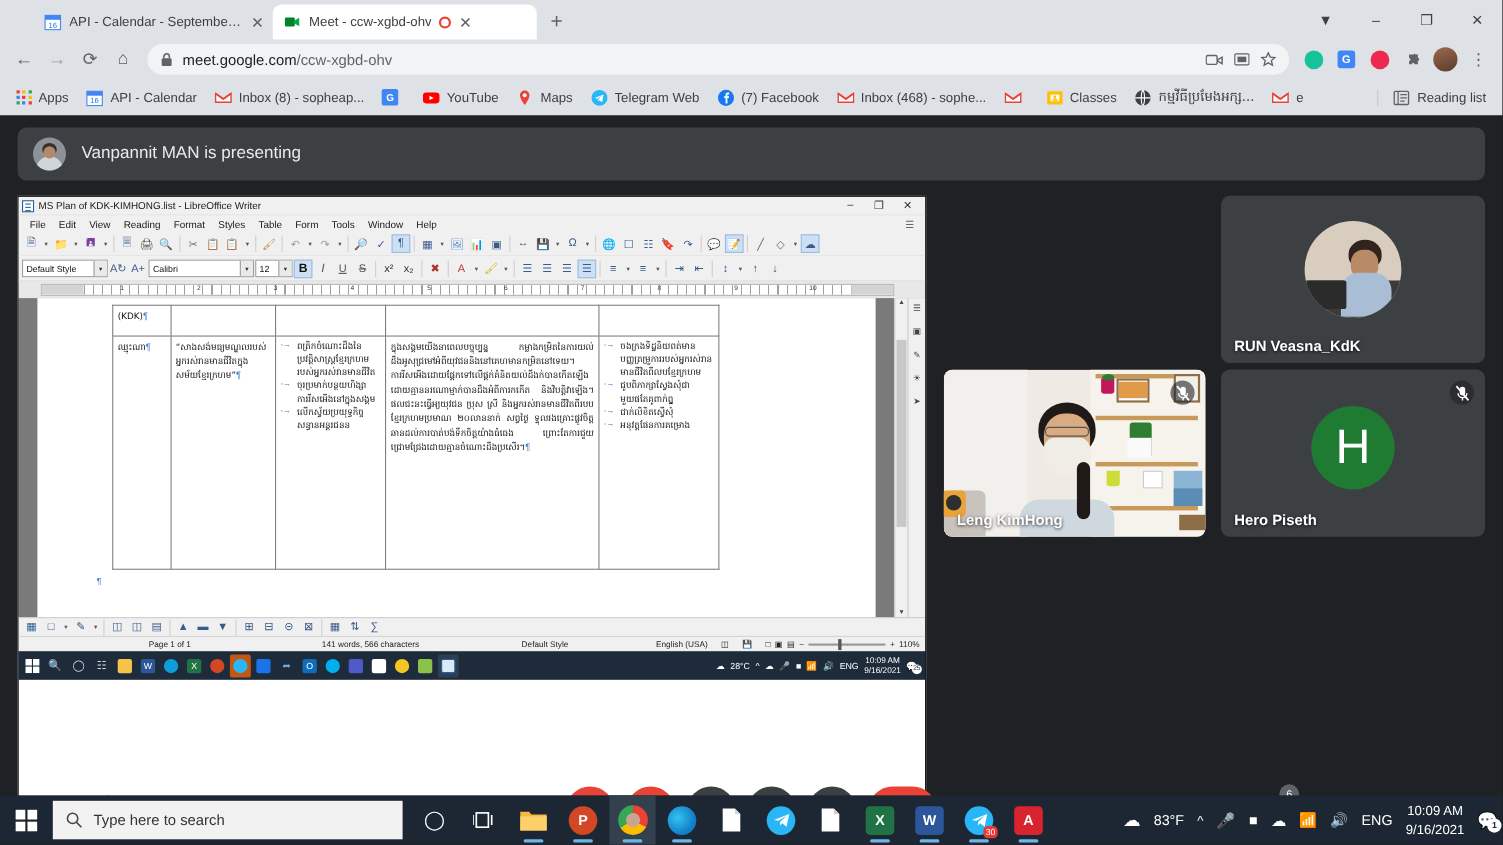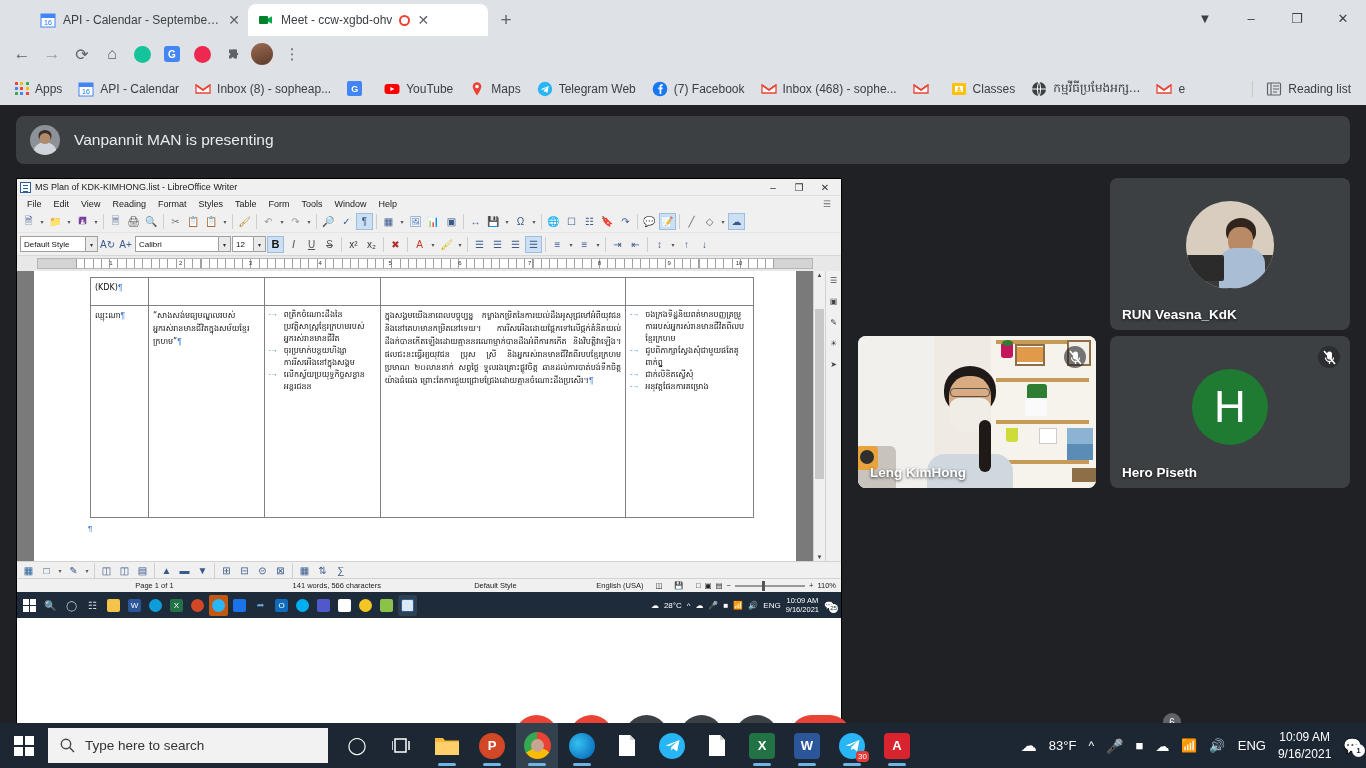--- a/index.html
+++ b/index.html
@@ -104,21 +104,21 @@
   .lo-page { flex: 1 1 auto; background: #fff; margin: 0 17px 0 17px; position: relative; overflow: hidden; }
   .lo-vscroll { width: 12px; background: #f0f0f0; border-left: 1px solid #d2d2d2; position: relative; }
   .lo-vscroll .thumb { position: absolute; left: 1px; right: 1px; top: 38px; height: 170px; background: #c8c8c8; }
   .lo-vscroll .ar { position: absolute; left: 0; right: 0; text-align: center; font-size: 6px; color: #444; }
   .lo-sidebar { width: 16px; background: #f0f0f0; border-left: 1px solid #d2d2d2; display: flex;
                 flex-direction: column; align-items: center; padding-top: 3px; gap: 8px; }
   .lo-sidebar .si { width: 13px; height: 13px; display: flex; align-items: center; justify-content: center;
                     font-size: 8px; color: #444; }
 
   
-  .doctable { position: absolute; left: 56px; top: 6px; width: 664px; border-collapse: collapse; }
+  .doctable { position: absolute; left: 68px; top: 6px; width: 552px; border-collapse: collapse; }
   .doctable td { border: 1px solid #808080; vertical-align: top; padding: 3px 4px;
                  font-size: 8.5px; line-height: 1.45; color: #111; }
   .khm { font-family: "DejaVu Sans", sans-serif; font-size: 8px; line-height: 1.5; }
   .pilcrow { color: #3a7ad6; }
   .li { display: flex; gap: 3px; }
   .li .mk { flex: 0 0 12px; color: #3a7ad6; font-size: 7px; }
   .cursor-mark { position: absolute; left: 54px; top: 253px; color: #3a7ad6; font-size: 8px; }
 
   .lo-tbl-tb { height: 17px; background: #f0f0f0; border-top: 1px solid #d2d2d2; display: flex;
                align-items: center; padding: 0 3px; gap: 1px; }
@@ -166,21 +166,21 @@
   .rctrls { position: absolute; right: 20px; top: 14px; display: flex; gap: 23px; align-items: center; }
   .rbtn { width: 34px; height: 34px; display: flex; align-items: center; justify-content: center; position: relative; }
   .badge { position: absolute; right: -6px; top: -7px; min-width: 18px; height: 18px; border-radius: 9px;
            background: #5f6368; color: #fff; font-size: 10px; display: flex; align-items: center;
            justify-content: center; padding: 0 5px; }
 
   
   .wtaskbar { position: absolute; left: 0; bottom: 0; width: 1366px; height: 45px; background: #1c2733;
               display: flex; align-items: center; }
   .wstart { width: 48px; height: 45px; display: flex; align-items: center; justify-content: center; }
-  .wsearch { width: 280px; height: 35px; background: #f2f2f2; display: flex; align-items: center;
+  .wsearch { width: 318px; height: 35px; background: #f2f2f2; display: flex; align-items: center;
              gap: 10px; padding: 0 12px; color: #333; font-size: 13.5px; }
   .wicons { display: flex; align-items: center; gap: 3px; padding-left: 8px; }
   .wic { width: 42px; height: 45px; display: flex; align-items: center; justify-content: center; position: relative; }
   .wic.run::after { content: ""; position: absolute; bottom: 2px; left: 12px; width: 18px; height: 3px;
                     background: #6fb5e8; border-radius: 2px; }
   .wic.hl { background: #33404d; }
   .wsq { width: 26px; height: 26px; border-radius: 4px; display: flex; align-items: center;
          justify-content: center; color: #fff; font-size: 13px; font-weight: bold; }
   .wtray { margin-left: auto; display: flex; align-items: center; gap: 12px; padding-right: 4px;
            color: #fff; font-size: 13px; }
@@ -227,20 +227,40 @@
       <div>✕</div>
     </div>
   </div>
 
   <div class="toolbar">
     <div class="tbtn" style="font-size:17px;">←</div>
     <div class="tbtn" style="font-size:17px;color:#9aa0a6;">→</div>
     <div class="tbtn" style="font-size:16px;">⟳</div>
     <div class="tbtn" style="font-size:16px;">⌂</div>
 
+    <div class="omnibox">
+      <svg width="11" height="13" viewBox="0 0 11 13">
+        <rect x="1" y="5" width="9" height="7" rx="1.2" fill="#5f6368"></rect>
+        <path d="M3 5V3.4a2.5 2.5 0 015 0V5" stroke="#5f6368" stroke-width="1.4" fill="none"></path>
+      </svg>
+      <span class="url"><span>meet.google.com</span><span class="path">/ccw-xgbd-ohv</span></span>
+      <div style="margin-left:auto;display:flex;gap:10px;align-items:center;">
+        <svg width="16" height="13" viewBox="0 0 16 13">
+          <rect x="0.5" y="2.5" width="10" height="8" rx="1.5" fill="none" stroke="#5f6368" stroke-width="1.3"></rect>
+          <path d="M11 6.5l4-2.5v6l-4-2.5z" fill="none" stroke="#5f6368" stroke-width="1.3"></path>
+        </svg>
+        <svg width="14" height="13" viewBox="0 0 14 13">
+          <rect x="0.5" y="1" width="13" height="10" rx="1.3" fill="none" stroke="#5f6368" stroke-width="1.2"></rect>
+          <rect x="3" y="3.5" width="8" height="5" fill="#5f6368"></rect>
+        </svg>
+        <svg width="14" height="14" viewBox="0 0 14 14">
+          <path d="M7 1l1.8 3.9 4.2.4-3.2 2.8 1 4.2L7 10.1 3.2 12.3l1-4.2L1 5.3l4.2-.4z" fill="none" stroke="#5f6368" stroke-width="1.2"></path>
+        </svg>
+      </div>
+    </div>
 
     <div class="tbtn">
       <div style="width:17px;height:17px;border-radius:50%;background:#15c39a;"></div>
     </div>
     <div class="tbtn">
       <div style="width:16px;height:16px;border-radius:3px;background:#4285f4;color:#fff;font-size:10px;display:flex;align-items:center;justify-content:center;font-weight:bold;">G</div>
     </div>
     <div class="tbtn">
       <div style="width:17px;height:17px;border-radius:50%;background:#ee2950;"></div>
     </div>

